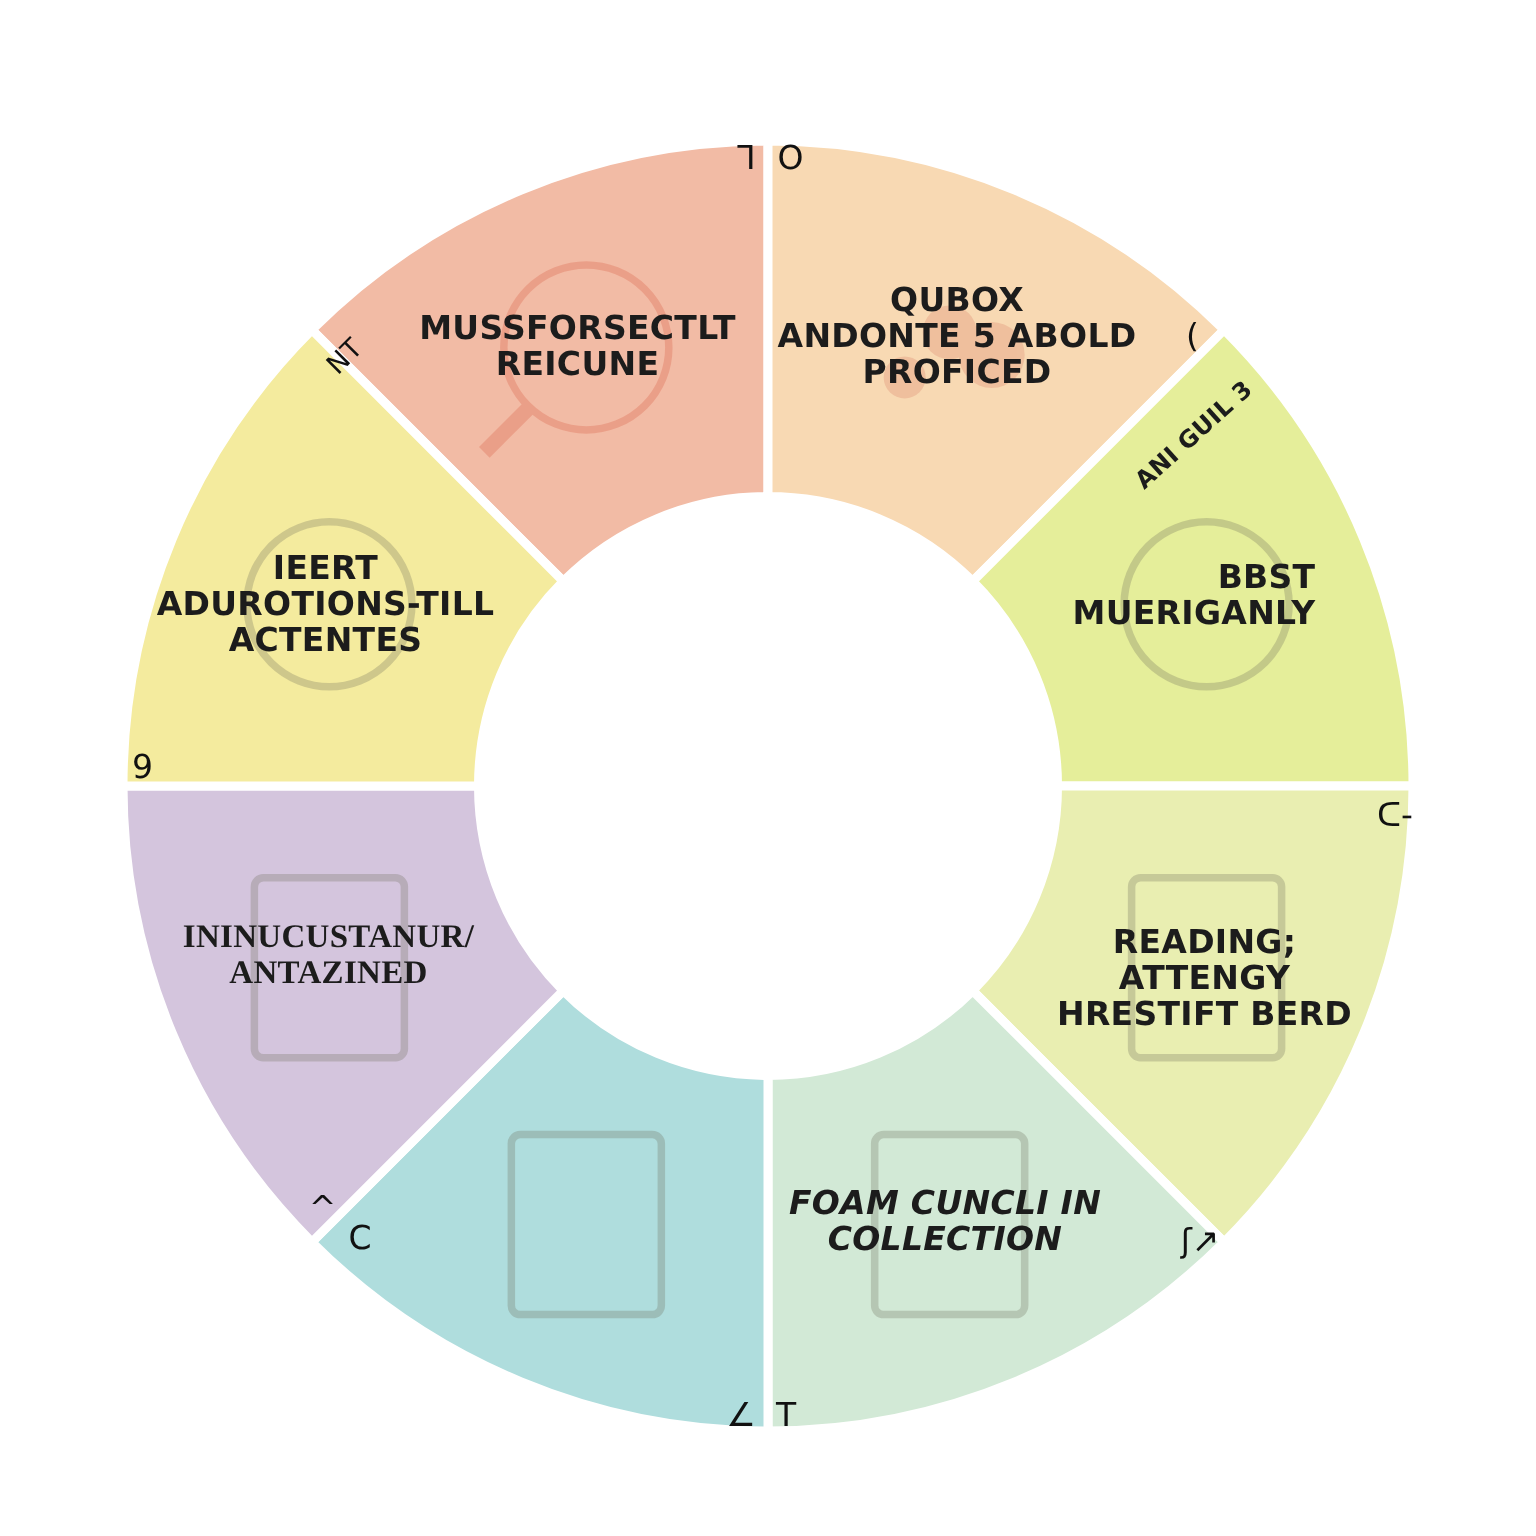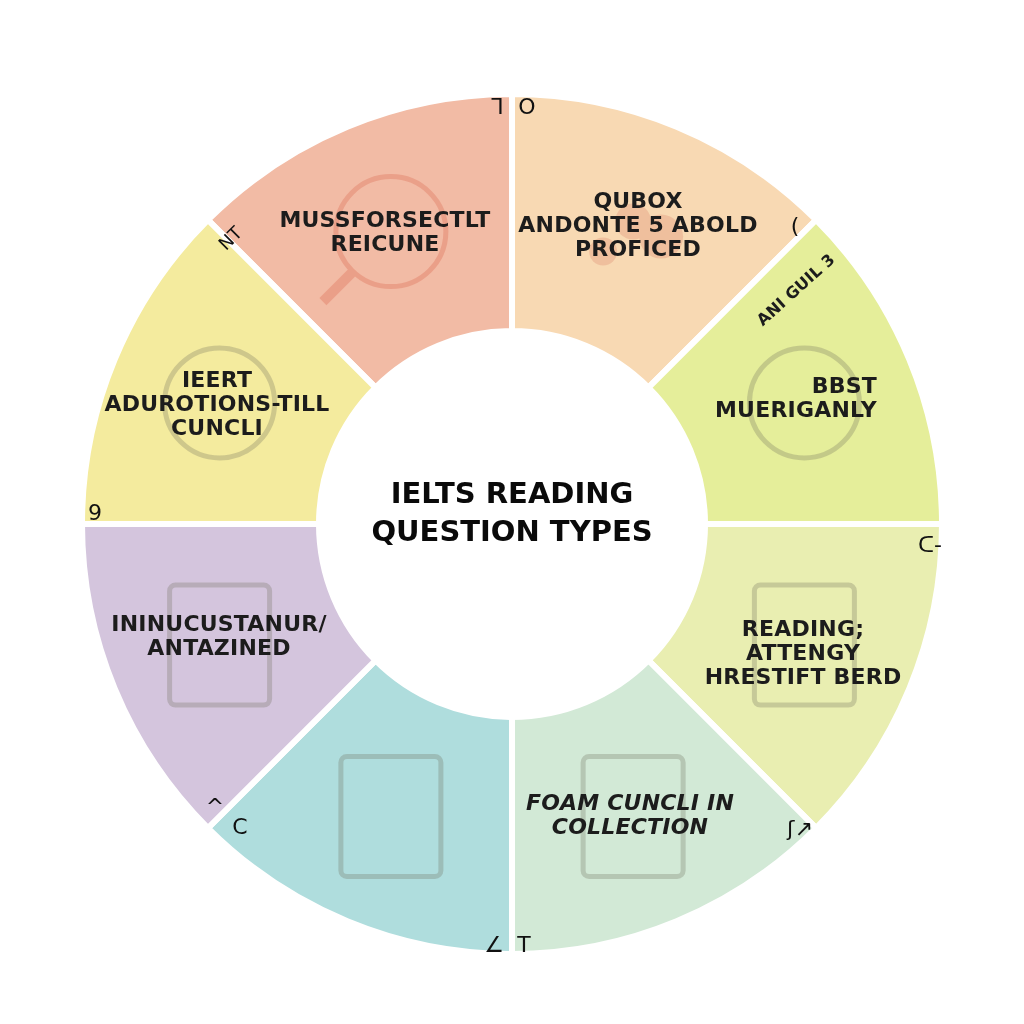--- a/index.html
+++ b/index.html
@@ -54,24 +54,20 @@
       <g opacity="0.28" fill="none" stroke="#6b6b5a" stroke-width="5">
         <rect x="169.59212796017772" y="585.119306343551" width="100" height="120" rx="6"></rect>
       </g>
       <path d="M82,524 A430,430 0 0 1 207.9440840897845,219.9440840897846 L375.5283912309963,387.52839123099636 A193,193 0 0 0 319,524 Z" fill="#F4EB9E" stroke="#ffffff" stroke-width="6"></path>
       <g opacity="0.28" fill="none" stroke="#6b6b5a" stroke-width="5">
         <circle cx="219.59212796017766" cy="402.88069365644924" r="55"></circle>
       </g>
       <circle cx="512" cy="524" r="190" fill="#ffffff"></circle>
     </svg>
 
-  <div class="center-title">
-    <span>IELTS READING</span>
-    <span>QUESTION TYPES</span>
-  </div>
 
   <div class="label" style="left:385px; top:232px;">
     <span>MUSSFORSECTLT</span>
     <span>REICUNE</span>
   </div>
   <div class="label" style="left:638px; top:225px;">
     <span>QUBOX</span>
     <span>ANDONTE 5 ABOLD</span>
     <span>PROFICED</span>
   </div>
@@ -84,28 +80,28 @@
   </div>
   <div class="label" style="left:803px; top:653px;">
     <span>READING;</span>
     <span>ATTENGY</span>
     <span>HRESTIFT BERD</span>
   </div>
   <div class="label" style="left:630px; top:815px;font-style:italic;">
     <span>FOAM CUNCLI IN</span>
     <span>COLLECTION</span>
   </div>
-  <div class="label" style="left:219px; top:636px;">
+  <div class="label" style="left:219px; top:636px;font-family:Liberation Serif, serif;">
     <span>ININUCUSTANUR/</span>
     <span>ANTAZINED</span>
   </div>
   <div class="label" style="left:217px; top:404px;">
     <span>IEERT</span>
     <span>ADUROTIONS-TILL</span>
-    <span>CUNCLI</span>
+    <span>ACTENTES</span>
   </div>
 
   <div class="glyph" style="left:497px; top:106px;">ᒣ</div>
   <div class="glyph" style="left:527px; top:106px;">O</div>
   <div class="glyph" style="left:795px; top:225px;">(</div>
   <div class="glyph" style="left:930px; top:544px;">ᑕ-</div>
   <div class="glyph" style="left:800px; top:828px;">ʃ↗</div>
   <div class="glyph" style="left:494px; top:944px;">∠</div>
   <div class="glyph" style="left:524px; top:944px;">T</div>
   <div class="glyph" style="left:215px; top:806px;">^</div>

